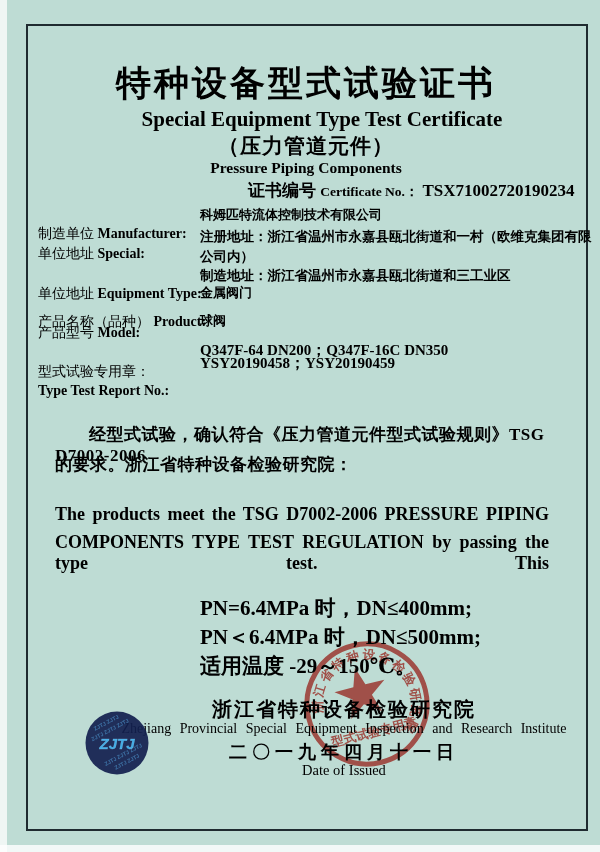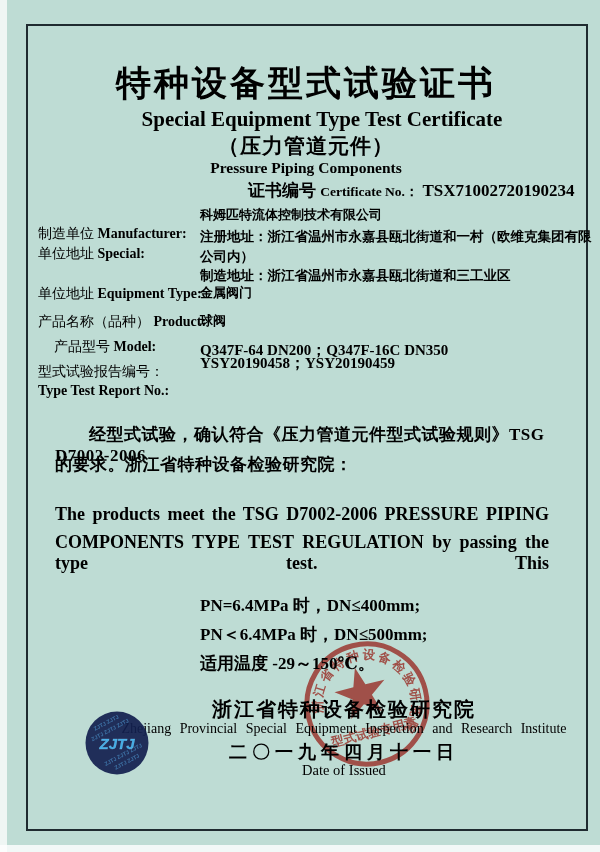--- a/index.html
+++ b/index.html
@@ -27,21 +27,21 @@
   .t-en2{font-size:15.5px;font-weight:bold;}
   .certline{font-size:17px;font-weight:bold;}
   .certline .small{font-size:13.5px;text-align:right;}
   .lab{left:38px;font-size:14px;}
   .lab b{font-size:14px;}
   .val{left:200px;font-size:13px;font-weight:bold;}
   .addr{left:200px;width:392px;font-size:13.5px;font-weight:bold;line-height:19.5px;}
   .bodyzh{left:55px;width:494px;font-size:17px;font-weight:bold;letter-spacing:.5px;}
   .bodyen{left:55px;width:494px;font-size:18px;font-weight:bold;margin-top:21px;}
   .just{text-align:justify;text-align-last:justify;}
-  .spec{left:200px;font-size:17px;font-weight:bold;}
+  .spec{left:200px;font-size:21px;font-weight:bold;}
   .foot-zh{font-size:20px;font-weight:bold;letter-spacing:2px;}
   .foot-en{font-size:14px;word-spacing:5px;}
   .foot-date{font-size:18px;font-weight:bold;letter-spacing:5px;}
   .foot-datelab{font-size:14.5px;}
   .footer-wrap{left:88px;width:512px;text-align:center;}
   .stamp{position:absolute;left:294px;top:631px;width:146px;height:146px;
          transform:rotate(-14deg);opacity:.82;mix-blend-mode:multiply;}
   .seal{position:absolute;left:84px;top:710px;width:66px;height:66px;opacity:.92;}
 </style>
 </head>
@@ -83,28 +83,28 @@
     <b>Equipment Type:</b>
   </div>
   <div class="abs val" style="top:284px;">金属阀门</div>
 
   <div class="abs lab" style="top:313px;">
     <span>产品名称（品种）</span>
     <b>Product:</b>
   </div>
   <div class="abs val" style="top:312px;">球阀</div>
 
-  <div class="abs lab" style="top:338px;margin-left:16px;">
+  <div class="abs lab" style="top:324px;">
     <span>产品型号</span>
     <b>Model:</b>
   </div>
   <div class="abs val" style="top:341px;font-size:15px;">Q347F-64 DN200；Q347F-16C DN350</div>
 
   <div class="abs lab" style="top:362px;line-height:19px;">
-    <div>型式试验报告编号：</div>
+    <div>型式试验专用章：</div>
     <b>Type Test Report No.:</b>
   </div>
   <div class="abs val" style="top:354px;font-size:15px;">YSY20190458；YSY20190459</div>
 
   <div class="abs bodyzh" style="top:423px;text-indent:34px;">经型式试验，确认符合《压力管道元件型式试验规则》TSG D7002-2006</div>
   <div class="abs bodyzh" style="top:453px;">的要求。浙江省特种设备检验研究院：</div>
   <div class="abs bodyen just" style="top:483px;">The products meet the TSG D7002-2006 PRESSURE PIPING</div>
   <div class="abs bodyen just" style="top:511px;">COMPONENTS TYPE TEST REGULATION by passing the type test. This</div>
 
   <div class="abs spec" style="top:594px;">PN=6.4MPa 时，DN≤400mm;</div>

